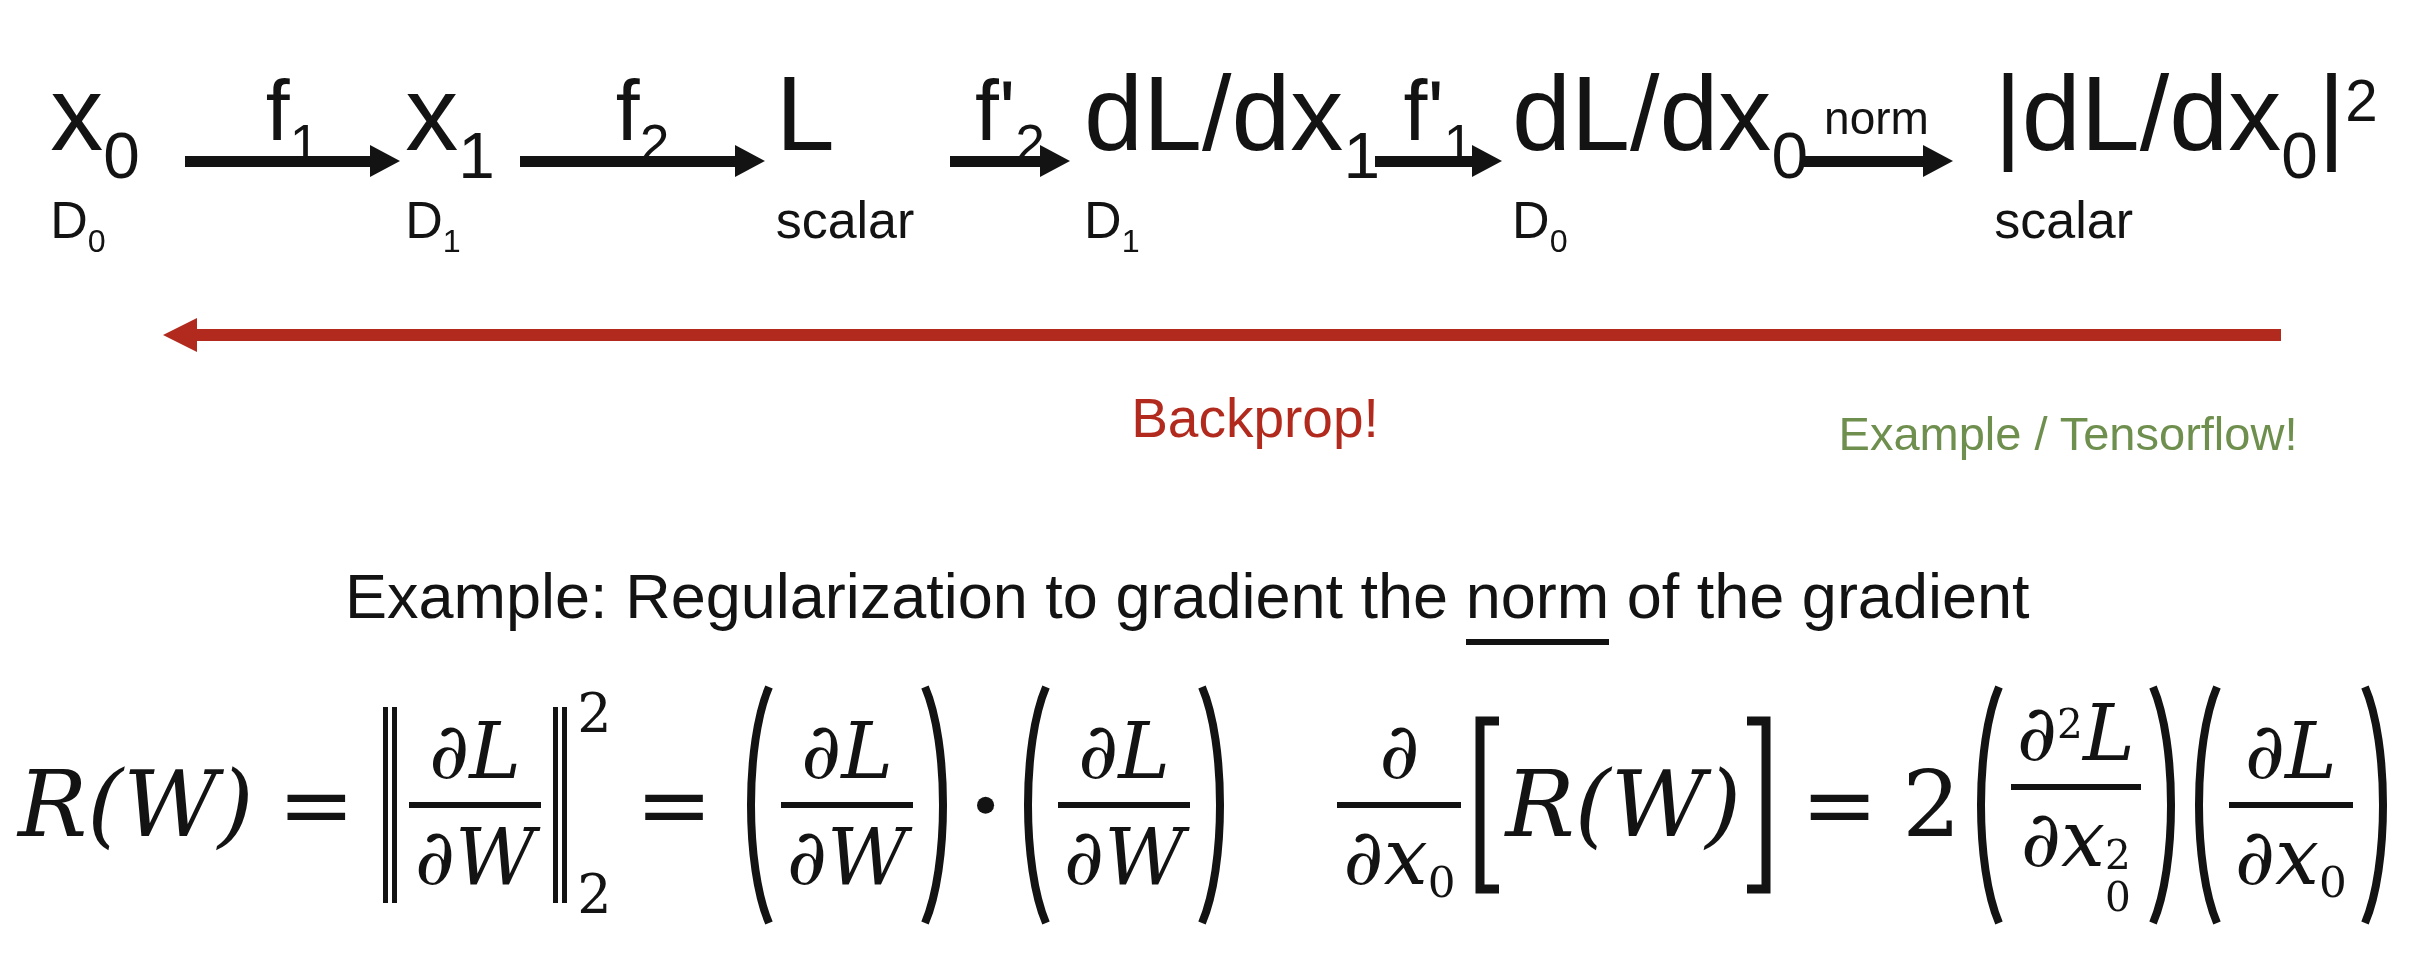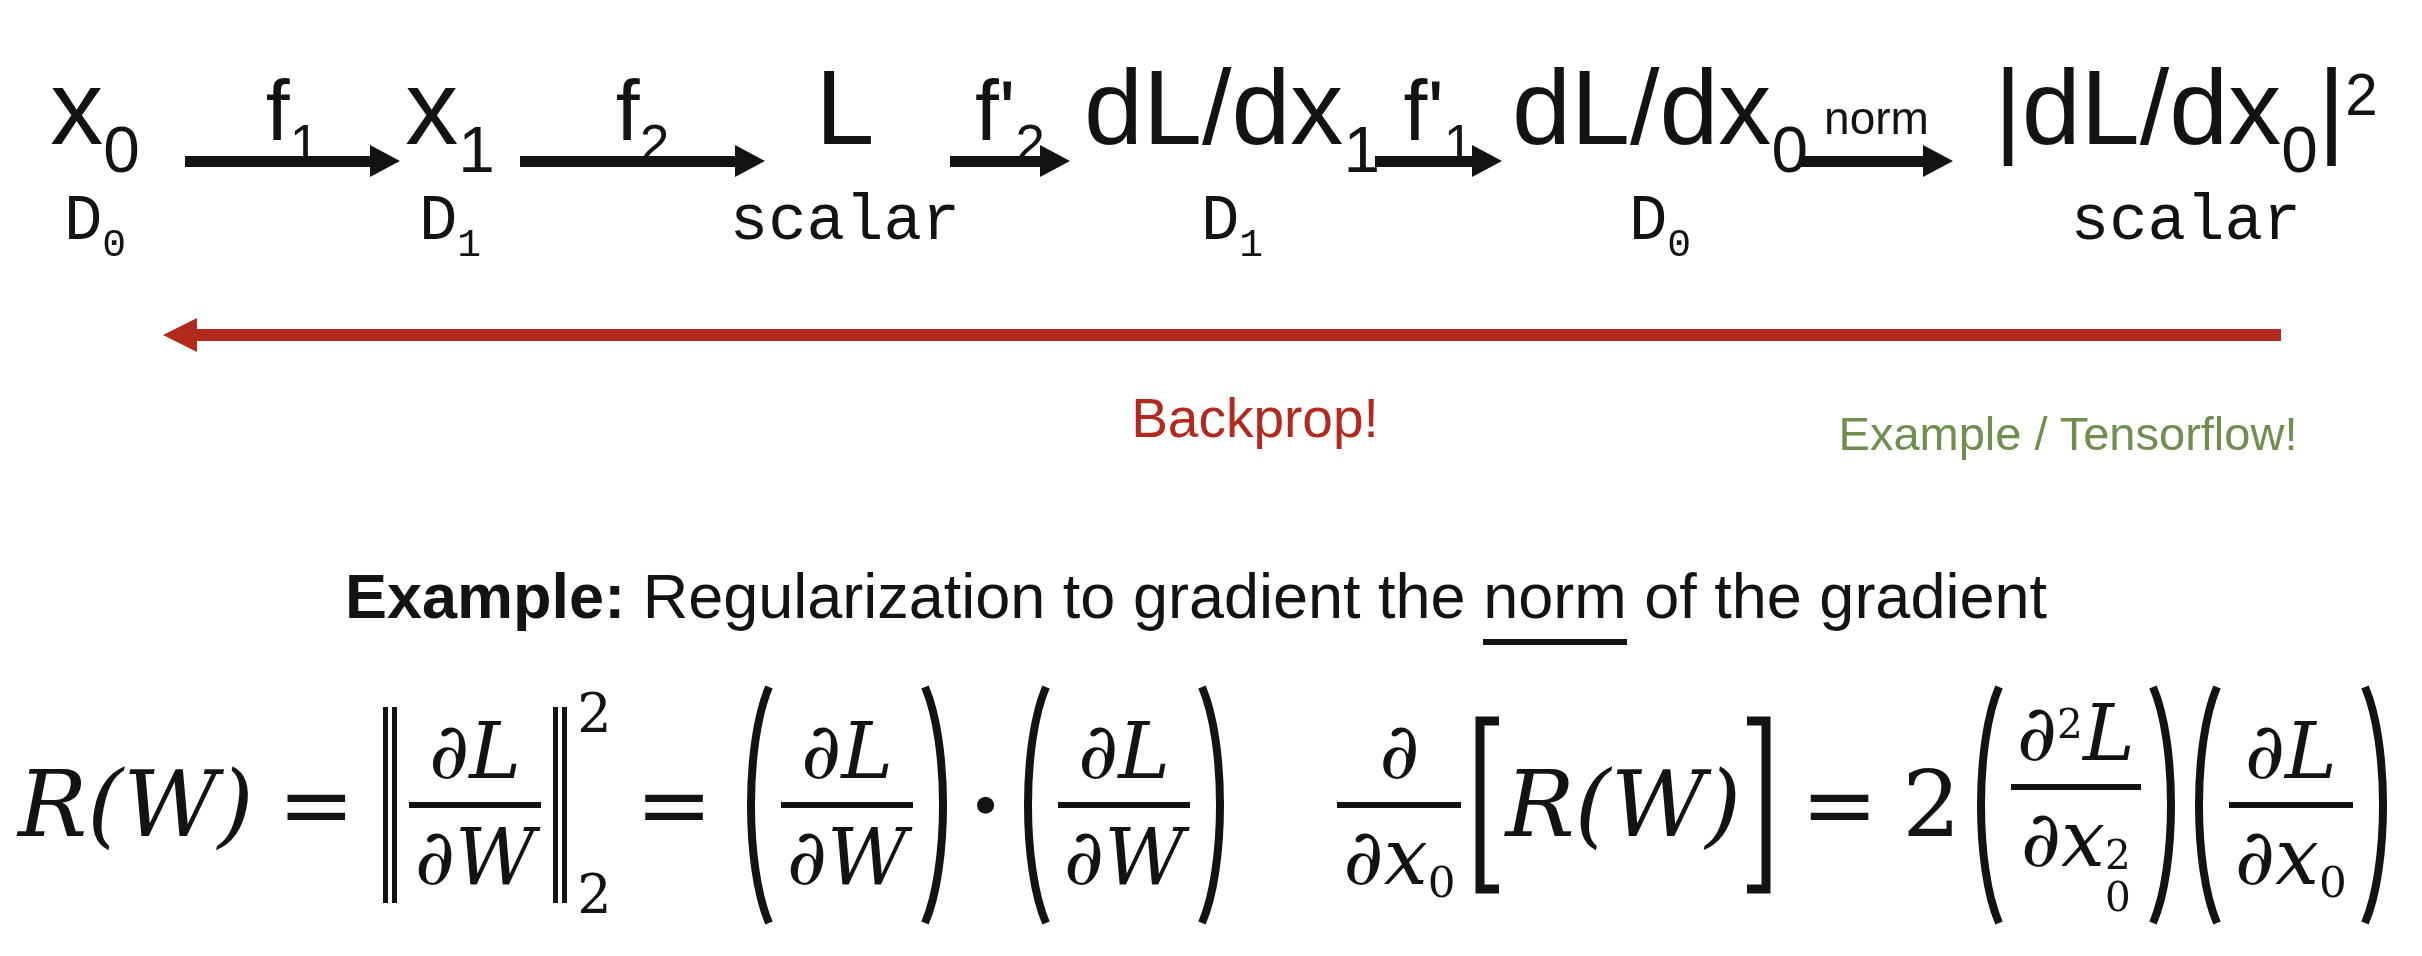--- a/index.html
+++ b/index.html
@@ -1,23 +1,23 @@
 <!DOCTYPE html>
 <html style="--ink: #131313; --red: #b12a1d; --green: #6e8f4e;"><head>
 <meta charset="utf-8">
 <style>
   html,body{margin:0;padding:0;background:#ffffff;}
   .slide{
     position:relative;width:2422px;height:956px;background:#ffffff;overflow:hidden;
     font-family:"Liberation Sans",sans-serif;color:var(--ink,#131313);
   }
   
-  .node{position:absolute;top:36px;transform:translateX(-50%);text-align:center;white-space:nowrap;}
+  .node{position:absolute;top:42px;transform:translateX(-50%);white-space:nowrap;}
   .node .main{font-size:106px;line-height:1.35;}
-  .node .dim{font-size:64px;line-height:1.3;margin-top:2px;font-family:Liberation Mono, monospace;}
+  .node .dim{font-size:52px;line-height:1.3;margin-top:2px;}
   .sb{font-size:0.62em;position:relative;top:0.42em;}
   .sp{font-size:0.55em;position:relative;top:-0.5em;}
   
   .fa{position:absolute;top:70px;height:97px;}
   .fa .shaft{position:absolute;bottom:0;left:0;right:24px;height:11px;background:var(--ink,#131313);}
   .fa .head{position:absolute;right:0;bottom:-10px;width:0;height:0;
     border-top:16px solid transparent;border-bottom:16px solid transparent;border-left:30px solid var(--ink,#131313);}
   .fa .lab{position:absolute;bottom:14px;left:50%;transform:translateX(-50%);font-size:86px;line-height:1;white-space:nowrap;margin-top:16px;}
   .fa.small .lab{font-size:46px;bottom:26px;}
   
@@ -25,21 +25,21 @@
   .redarrow .rshaft{position:absolute;left:28px;right:0;top:11px;height:12px;background:var(--red,#b12a1d);}
   .redarrow .rhead{position:absolute;left:0;top:0;width:0;height:0;
     border-top:17px solid transparent;border-bottom:17px solid transparent;border-right:34px solid var(--red,#b12a1d);}
   .bplabel{position:absolute;left:1050px;top:352px;width:410px;text-align:center;
     font-size:55px;line-height:1.1;color:var(--red,#b12a1d);margin-top:36px;}
   
   .note{position:absolute;left:1788px;top:400px;width:560px;text-align:center;
     font-size:47px;line-height:1.43;color:var(--green,#6e8f4e);}
   
   .example{position:absolute;left:345px;top:556px;font-size:63px;line-height:1.3;white-space:nowrap;}
-  .example .bold{font-weight:700;}
+  .example .bold{font-weight:400;}
   .example .ul{border-bottom:6px solid var(--ink,#131313);padding-bottom:8px;}
   
   .math{position:absolute;left:18px;top:662px;height:285px;display:flex;align-items:center;
     font-family:"DejaVu Serif","Liberation Serif",serif;font-style:italic;white-space:nowrap;line-height:1;}
   .mi{font-size:92px;}
   .mo{font-size:92px;font-style:normal;margin:0 24px;}
   .mn{font-size:92px;font-style:normal;margin-right:6px;}
   .dot{margin:0 10px;font-weight:700;}
   .frac{display:inline-flex;flex-direction:column;align-items:center;font-size:78px;padding:0 8px;}
   .frac .num,.frac .den{line-height:1.05;padding:0 6px;}

